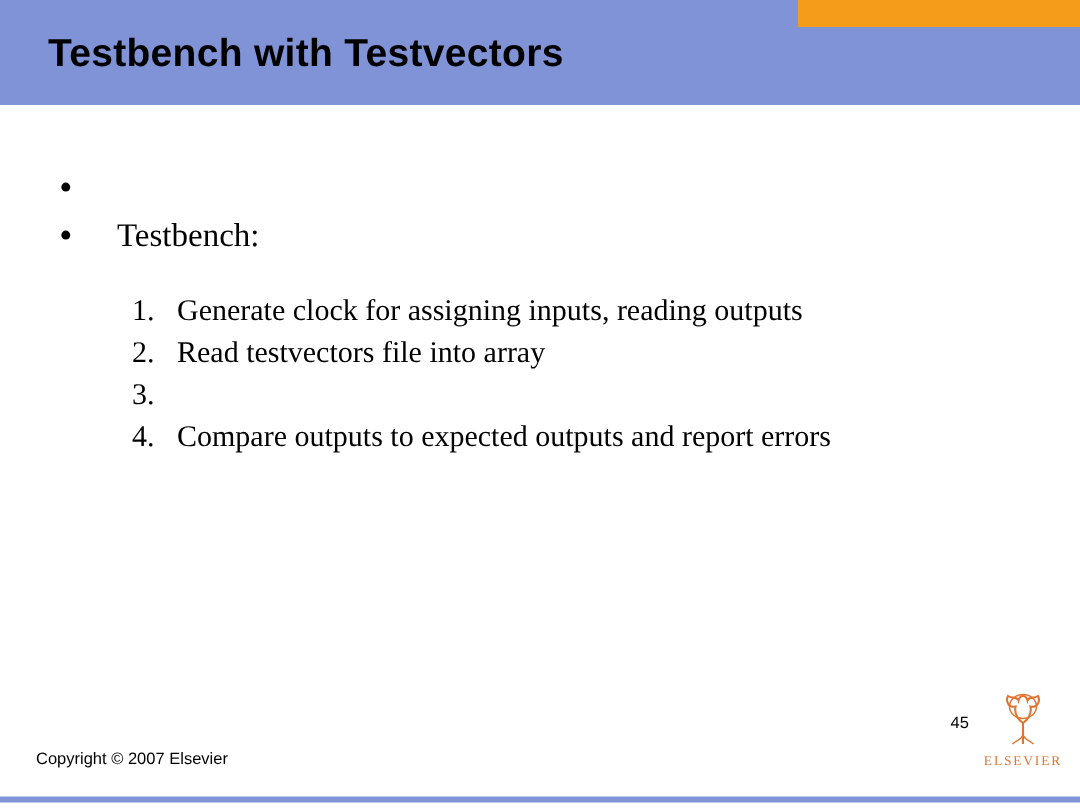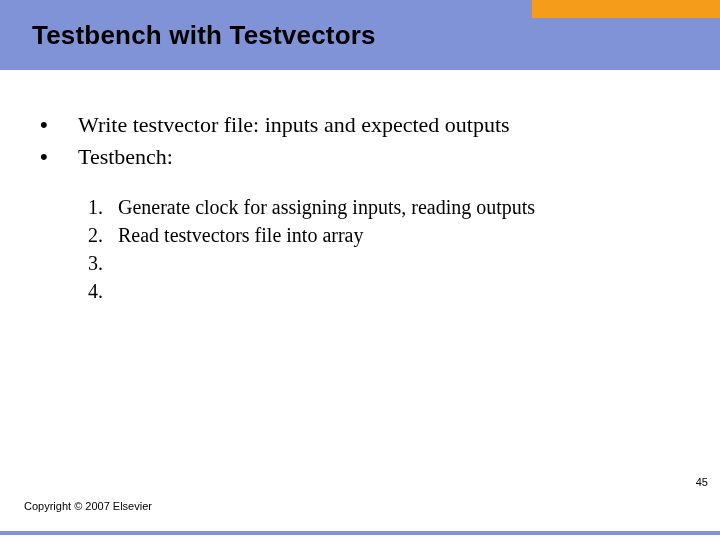--- a/index.html
+++ b/index.html
@@ -122,45 +122,54 @@
 
 <div class="header-band">
   <div class="accent-box"></div>
   <div class="slide-title">Testbench with Testvectors</div>
 </div>
 
 <div class="content">
   <ul class="bullets">
     <li>
       <span class="dot">•</span>
-      <span>Write testvector file: inputs and expected outputs</span>
     </li>
     <li>
       <span class="dot">•</span>
       <span>Testbench:</span>
     </li>
   </ul>
   <ol class="numbered">
     <li>
       <span class="num">1.</span>
       <span>Generate clock for assigning inputs, reading outputs</span>
     </li>
     <li>
       <span class="num">2.</span>
       <span>Read testvectors file into array</span>
     </li>
     <li>
       <span class="num">3.</span>
     </li>
     <li>
       <span class="num">4.</span>
+      <span>Compare outputs to expected outputs and report errors</span>
     </li>
   </ol>
 </div>
 
 <div class="footer">
   <div class="copyright">Copyright © 2007 Elsevier</div>
   <div class="right-footer">
     <div class="page-num">45</div>
+    <div class="logo">
+      <svg width="42" height="42" viewBox="0 0 42 42">
+        <rect x="0" y="0" width="42" height="42" fill="none"></rect>
+        <path d="M21 38 L21 24 M21 24 C18 22 15 18 16 13 C12 14 9 10 11 6 C14 8 17 6 18 9 C19 5 23 5 24 9 C25 6 28 8 31 6 C33 10 30 14 26 13 C27 18 24 22 21 24" stroke="#e07634" stroke-width="1.4" fill="none"></path>
+        <ellipse cx="21" cy="13" rx="9" ry="8" fill="none" stroke="#e07634" stroke-width="1"></ellipse>
+        <path d="M14 38 C16 36 20 35 21 32 C22 35 26 36 28 38" stroke="#e07634" stroke-width="1" fill="none"></path>
+      </svg>
+      <div class="logo-text">ELSEVIER</div>
+    </div>
   </div>
 </div>
 
 <div class="bottom-line"></div>
 
 </body></html>

